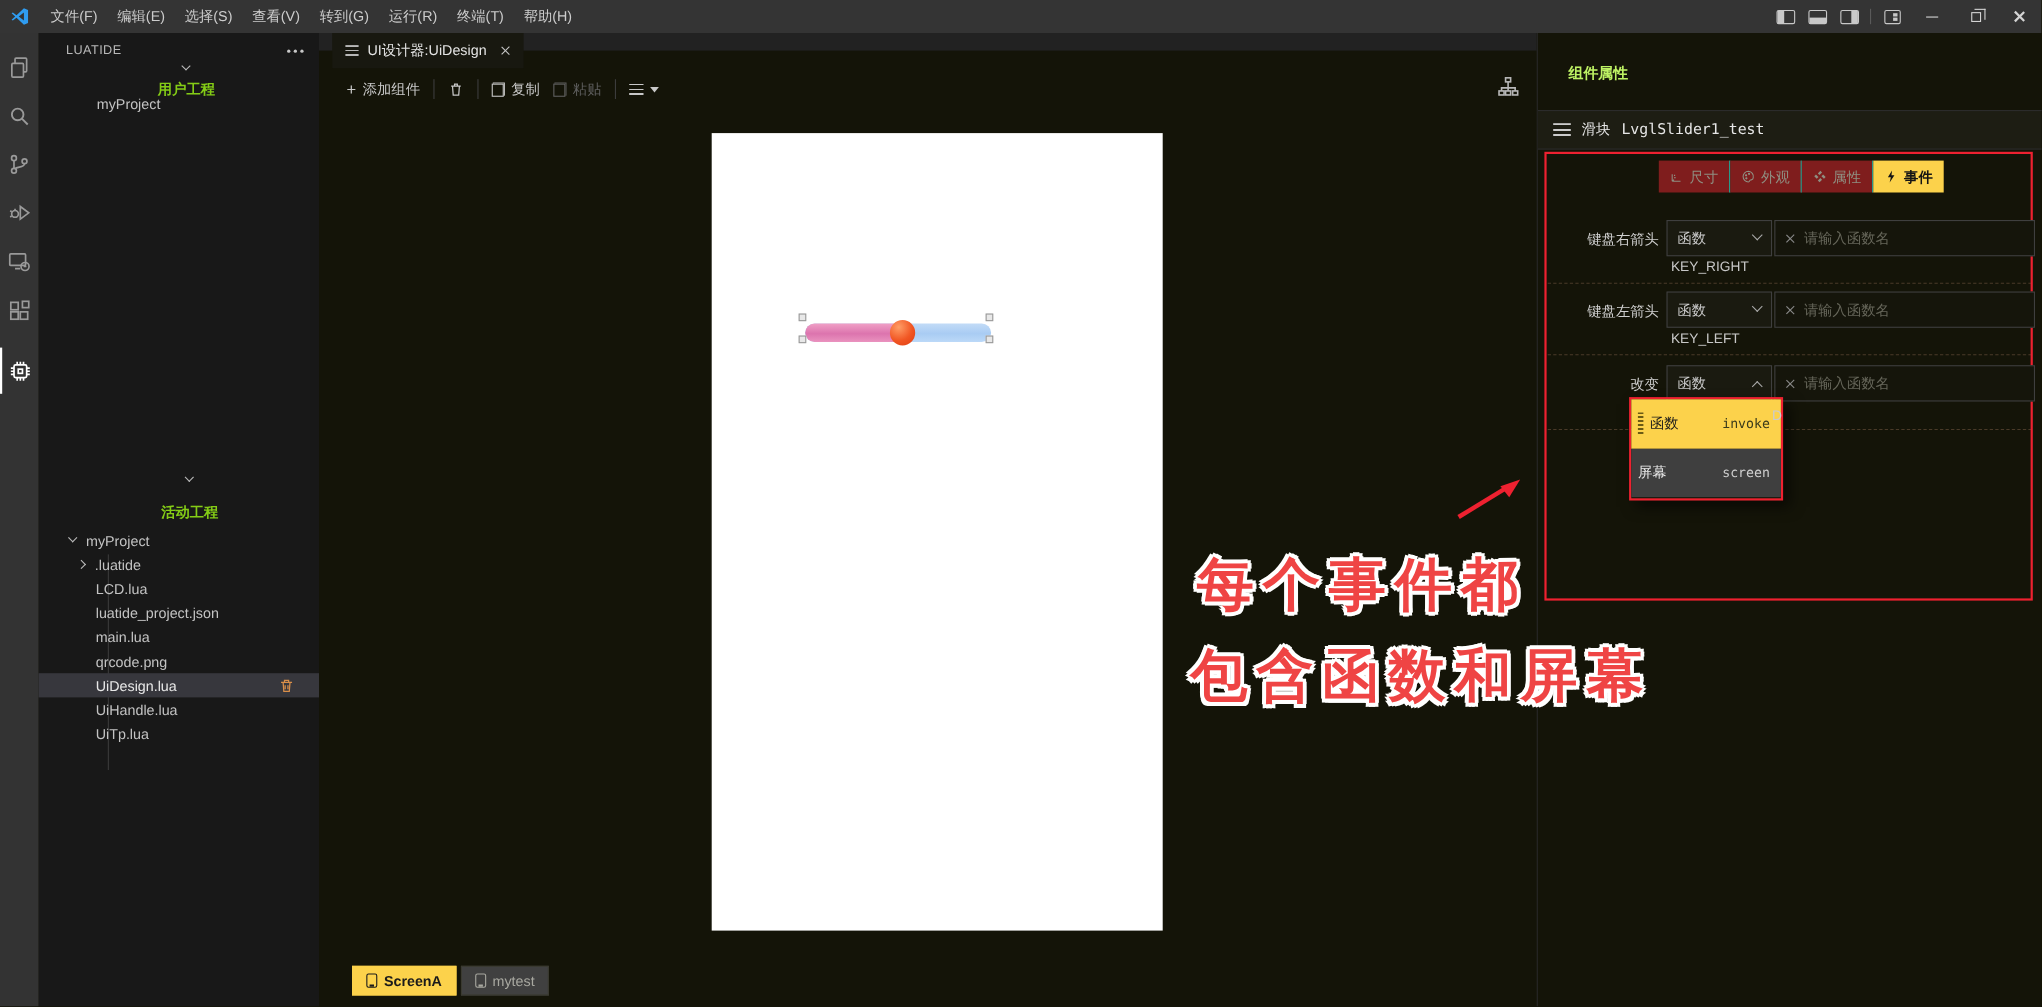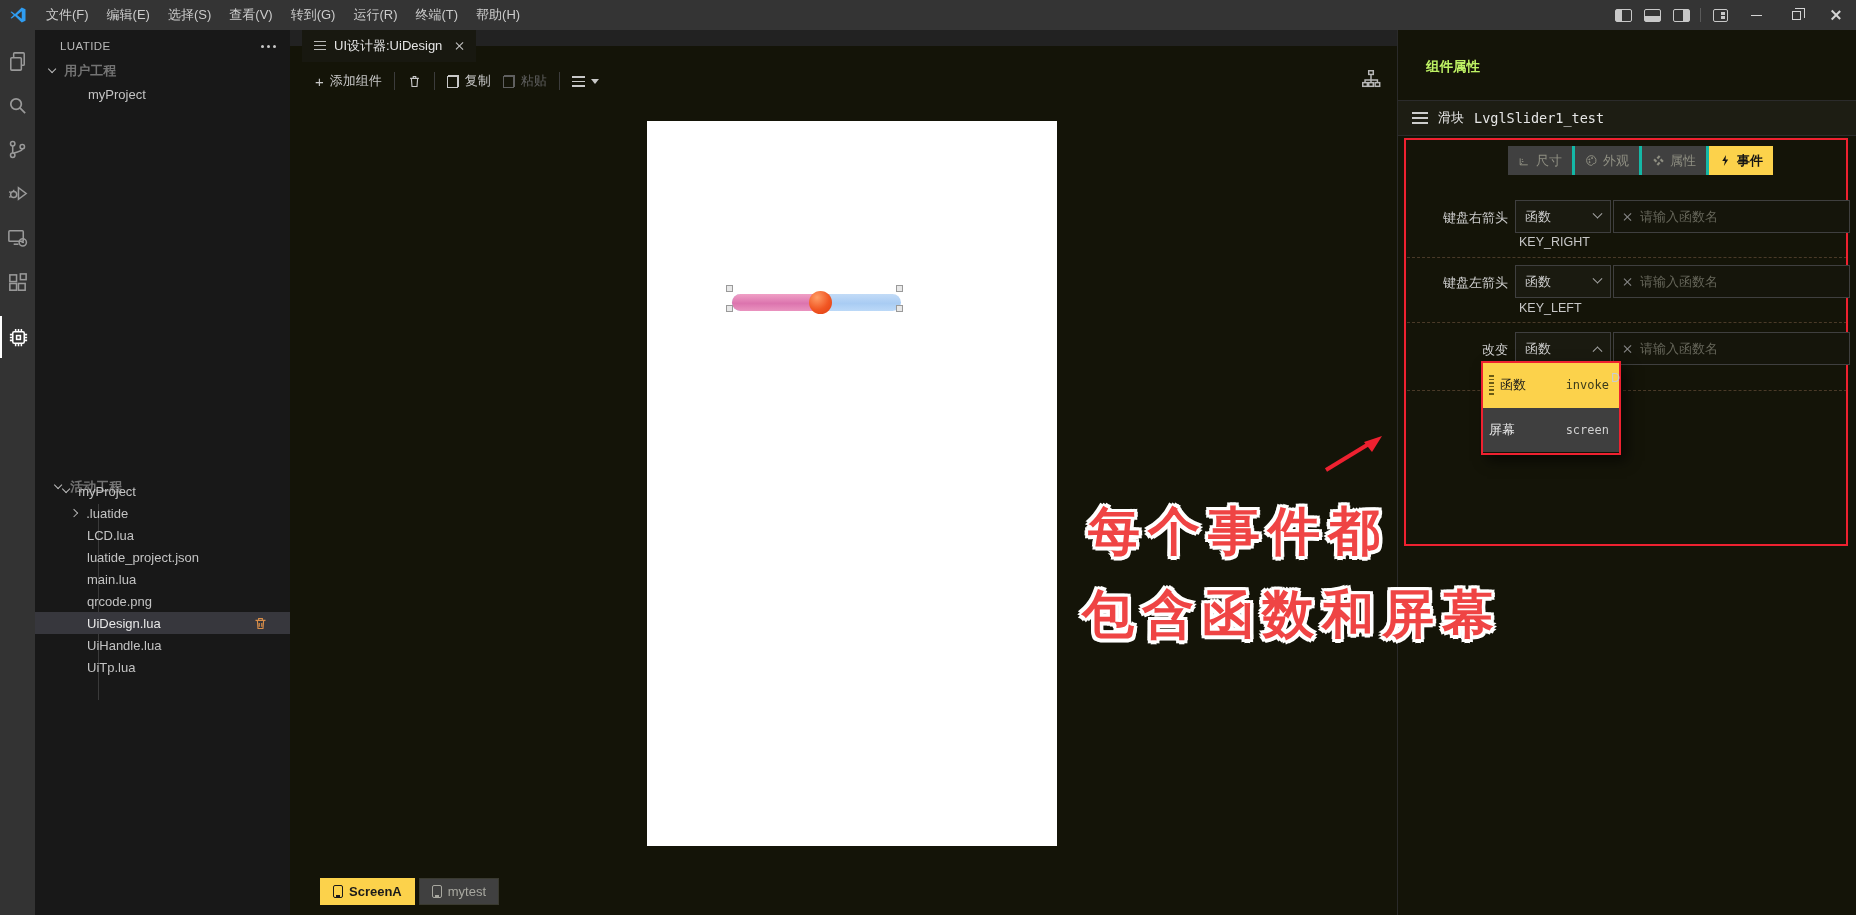--- a/index.html
+++ b/index.html
@@ -38,21 +38,21 @@
 
   
   .sidebar { position:absolute; left:35px; top:30px; width:255px; bottom:0; background:#181818; z-index:30; }
   .sb-header { position:absolute; left:25px; top:5px; right:10px; height:22px; display:flex; align-items:center; color:#b8b8b8; font-size:11.5px; letter-spacing:.4px; }
   .sb-dots { margin-left:auto; display:flex; gap:3px; padding:4px; }
   .sb-dots i { width:3px; height:3px; border-radius:50%; background:#c8c8c8; display:block; }
   .chev { display:inline-block; border:solid #bbb; border-width:0 1.4px 1.4px 0; padding:2.6px; }
   .chev.down { transform:rotate(45deg); margin-top:-3px; }
   .chev.right { transform:rotate(-45deg); }
   .tree-row { position:absolute; left:0; width:255px; height:22px; display:flex; align-items:center; color:#c3c3c3; }
-  .tree-row.bold { color:#737373; font-weight:bold; }
+  .tree-row.bold { color:#84cc16; font-weight:bold;flex-direction:column; }
   .tree-row.selected { background:#37373d; color:#e8e8e8; }
   .trash { margin-left:auto; margin-right:22px; color:#d98e49; display:flex; }
   .trash svg { width:15px; height:15px; }
   .indent-guide { position:absolute; left:63px; top:474px; height:196px; width:1px; background:#3a3a3a; }
 
   
   .tabstrip { position:absolute; left:290px; top:30px; width:1107px; height:16px; background:#222222; z-index:20; }
   .ed-tab { position:absolute; left:12px; top:0; height:32px; padding:0 12px; background:#181810; display:flex; align-items:center; gap:8px; color:#e4e4e4; }
   .tab-list-ico { width:12px; height:10px; background:repeating-linear-gradient(180deg,#b8b8b8 0 1.5px,transparent 1.5px 4px); }
   .tab-close { position:relative; width:10px; height:10px; margin-left:4px; }
@@ -89,21 +89,21 @@
   .phone-ico::after { content:""; position:absolute; left:2px; bottom:0.5px; right:2px; height:1.5px; background:currentColor; }
 
   
   .props { position:absolute; left:1397px; top:30px; width:459px; bottom:0; background:#141408; border-left:1px solid #2a2a2a; z-index:10; }
   .props-header { position:absolute; left:28px; top:28px; color:#bef264; font-weight:bold; font-size:13.5px; }
   .comp-row { position:absolute; left:0; top:70px; width:459px; height:36px; background:#1d1d13; border-top:1px solid #2b2b2b; border-bottom:1px solid #2b2b2b; display:flex; align-items:center; padding-left:14px; gap:10px; color:#e6e6e6; }
   .sliders-ico { width:16px; height:12px; background:repeating-linear-gradient(180deg,#cccccc 0 2px,transparent 2px 5px); }
   .comp-name { font-family:"DejaVu Sans Mono","Liberation Mono",monospace; font-size:13.5px; }
   .red-rect { position:absolute; left:6px; top:108px; width:444px; height:408px; border:2.5px solid #ee2130; z-index:8; }
   .prop-tabs { position:absolute; left:110px; top:116px; height:29px; display:flex; z-index:12; }
-  .ptab { height:29px; padding:0 10px; display:flex; align-items:center; gap:5px; background:#404040; color:#8f8f82; border-right:3px solid #14b8a6; }
+  .ptab { height:29px; padding:0 10px; display:flex; align-items:center; gap:5px; background:#7f1d1d; color:#8f8f82; border-right:1px solid #14b8a6; }
   .ptab svg { width:13px; height:13px; }
   .ptab.active { background:#fcd24b; color:#141414; font-weight:bold; border-right:none; }
   .ev-label { position:absolute; width:102px; text-align:right; color:#cfcfcf; z-index:12; }
   .ev-select { position:absolute; left:117px; width:96px; height:33px; background:#1a1a10; border:1px solid #3f3f3f; display:flex; align-items:center; padding:0 9px; color:#cccccc; z-index:12; }
   .sel-chev { margin-left:auto; display:inline-block; border:solid #aaa; border-width:0 1.5px 1.5px 0; padding:3px; }
   .sel-chev.down { transform:rotate(45deg) translate(-2px,-2px); }
   .sel-chev.up { transform:rotate(-135deg) translate(-2px,-2px); }
   .ev-input { position:absolute; left:215px; width:237px; height:33px; background:#15150b; border:1px solid #3f3f3f; display:flex; align-items:center; padding:0 8px; gap:8px; z-index:12; }
   .clear-x { position:relative; width:10px; height:10px; flex:0 0 auto; }
   .clear-x::before,.clear-x::after { content:""; position:absolute; left:4.5px; top:0; width:1.3px; height:10px; background:#8a8a8a; }
@@ -231,21 +231,21 @@
     <div class="tree-row bold" style="top:30px;padding-left:14px;gap:9px">
       <span class="chev down"></span>
       <span>用户工程</span>
     </div>
     <div class="tree-row" style="top:53px;padding-left:53px">
       <span>myProject</span>
     </div>
 
     <div class="indent-guide"></div>
 
-    <div class="tree-row bold" style="top:446px;padding-left:20px;gap:9px">
+    <div class="tree-row bold" style="top:404px;padding-left:20px;gap:20px">
       <span class="chev down"></span>
       <span>活动工程</span>
     </div>
     <div class="tree-row" style="top:450px;padding-left:28px;gap:9px">
       <span class="chev down"></span>
       <span>myProject</span>
     </div>
     <div class="tree-row" style="top:472px;padding-left:36px;gap:9px">
       <span class="chev right"></span>
       <span>.luatide</span>

